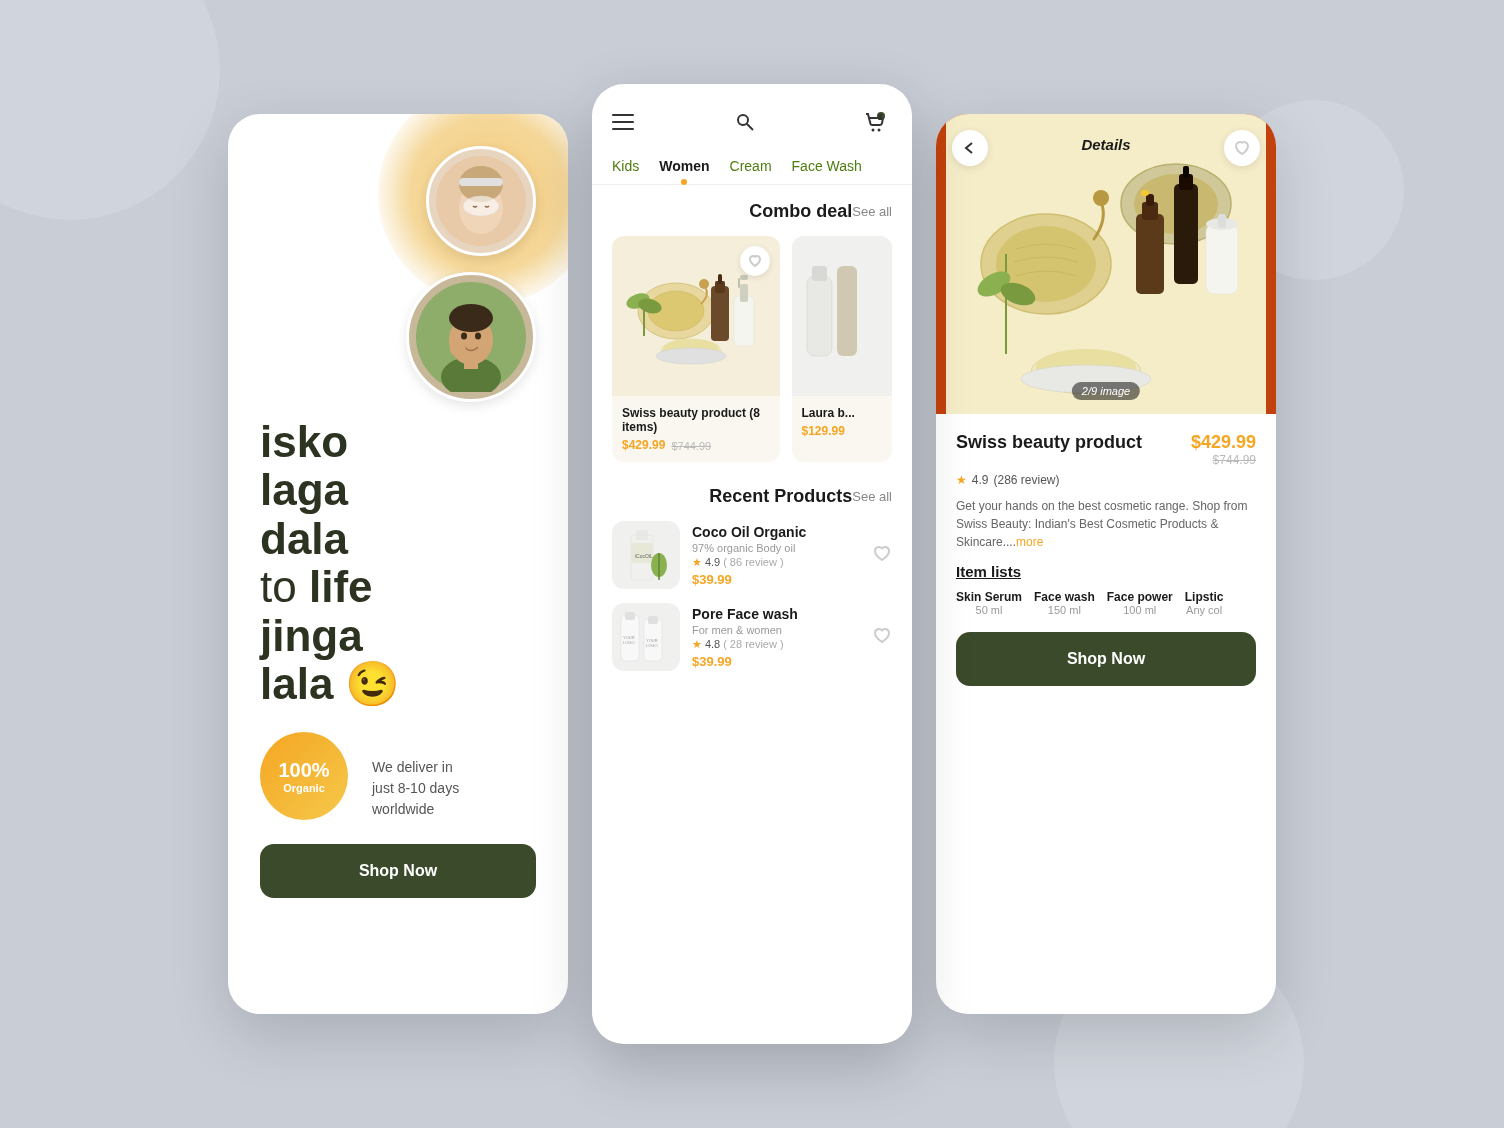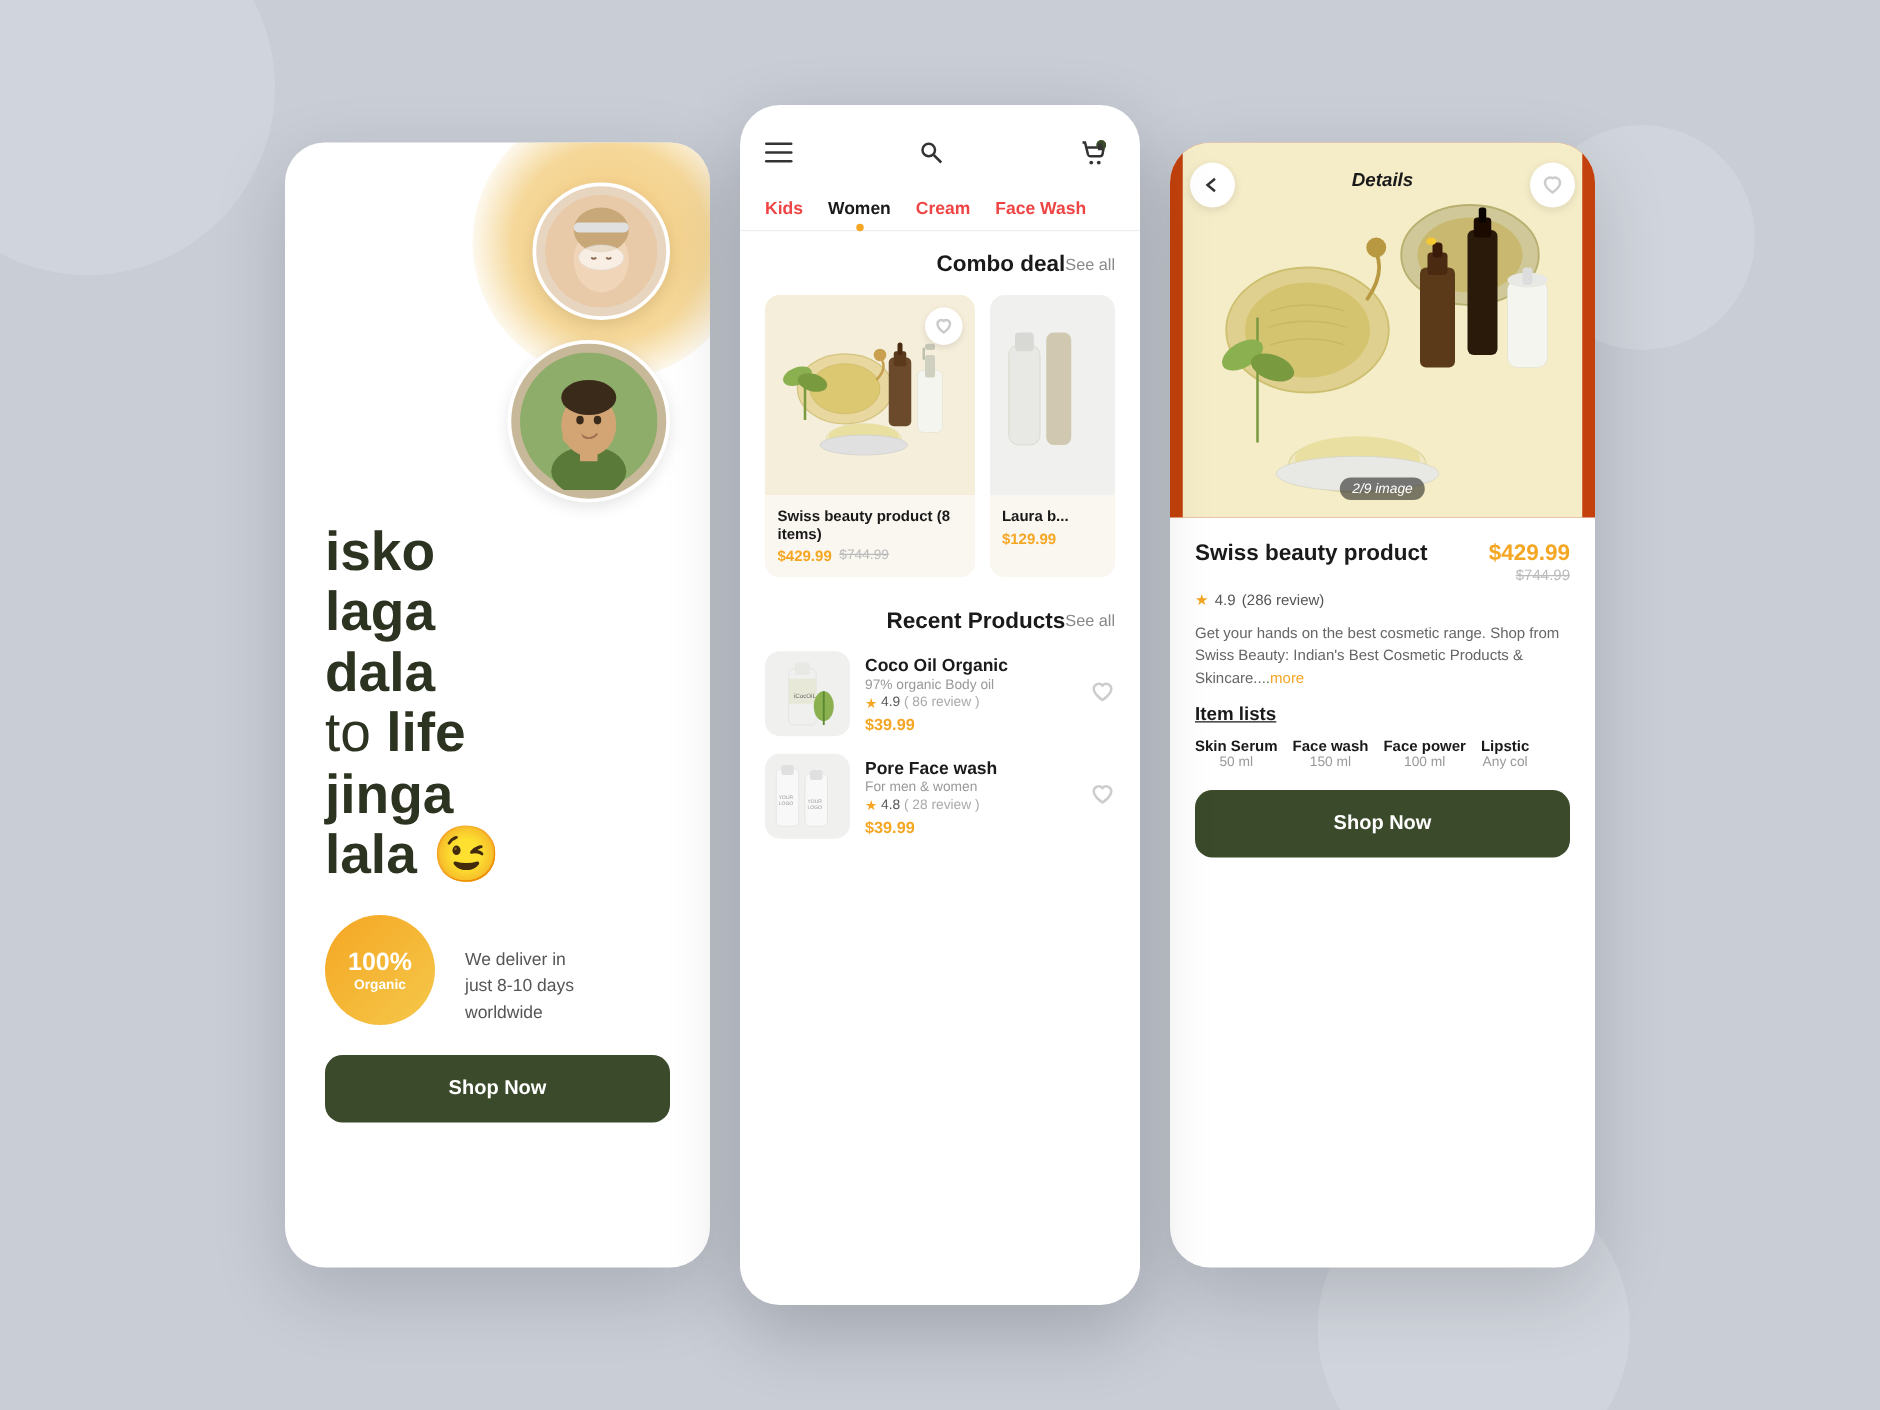--- a/index.html
+++ b/index.html
@@ -194,25 +194,24 @@
       cursor: pointer;
     }
     .phone2-tabs {
       display: flex;
       gap: 20px;
       padding: 8px 20px 0;
       border-bottom: 1px solid #eee;
     }
     .tab-item {
       font-size: 14px;
-      color: #ef4444;
+      color: #4d7c0f;
       padding-bottom: 10px;
       cursor: pointer;
       position: relative;
-      font-weight: bold;
     }
     .tab-item.active {
       font-weight: 700;
       color: #1a1a1a;
     }
     .tab-item.active::after {
       content: '';
       position: absolute;
       bottom: -1px;
       left: 50%;
@@ -282,21 +281,21 @@
     }
     .combo-card-name {
       font-size: 12px;
       font-weight: 600;
       color: #1a1a1a;
       margin-bottom: 4px;
     }
     .price-row {
       display: flex;
       gap: 6px;
-      align-items: flex-start;
+      align-items: flex-end;
     }
     .price-new {
       font-size: 12px;
       font-weight: 700;
       color: #f5a623;
     }
     .price-old {
       font-size: 11px;
       color: #bbb;
       text-decoration: line-through;

